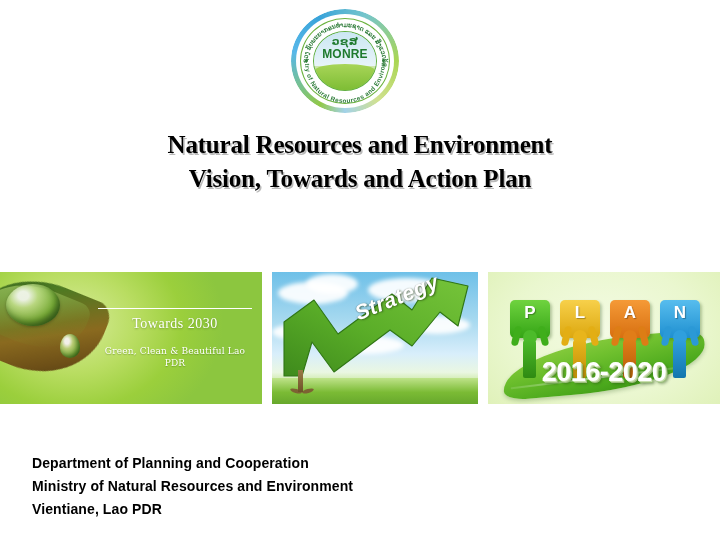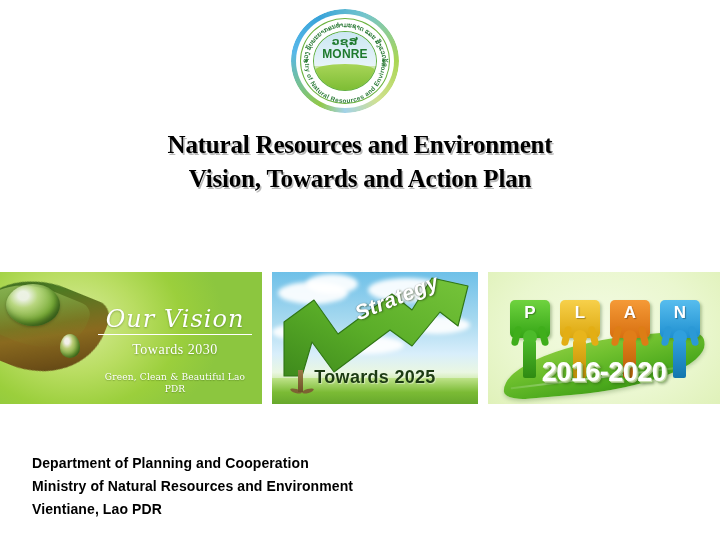--- a/index.html
+++ b/index.html
@@ -495,21 +495,20 @@
 </div>
 
 <div id="panels">
 
   <div class="panel" id="panel-vision">
     <div class="leaf"></div>
     <div class="leaf-shine"></div>
     <div class="drop-big"></div>
     <div class="drop-small"></div>
     <div class="v-text">
-      <div class="v-our">Our Vision</div>
       <div class="v-rule"></div>
       <div class="v-towards">Towards 2030</div>
       <div class="v-sub">Green, Clean &amp; Beautiful Lao PDR</div>
     </div>
   </div>
 
   <div class="panel" id="panel-strategy">
     <span class="cloud c1"></span>
     <span class="cloud c2"></span>
     <span class="cloud c3"></span>
@@ -524,21 +523,20 @@
           <stop offset="45%" stop-color="#5aad28"></stop>
           <stop offset="100%" stop-color="#76c43a"></stop>
         </linearGradient>
       </defs>
       <path d="M 12,104 L 12,50 L 42,28 L 66,62 L 120,22 L 140,38 L 160,6 L 196,14 L 186,54 L 168,40 L 140,74 L 118,58 L 62,100 L 40,70 L 30,104 Z" fill="url(#grassG)" stroke="#2f7514" stroke-width="1.1" stroke-linejoin="round"></path>
     </svg>
     <div class="tree-root-l"></div>
     <div class="tree-root-r"></div>
     <div class="tree-trunk"></div>
     <div class="s-word">Strategy</div>
-    <div class="s-towards">Towards 2025</div>
   </div>
 
   <div class="panel" id="panel-action">
     <div class="leaf-big"></div>
     <div class="leaf-vein"></div>
 
     <div class="figure" style="left:22px;">
       <div class="sign" style="background:linear-gradient(#6fd33f,#34a415);">
         <div class="sign-letter">P</div>
       </div>

